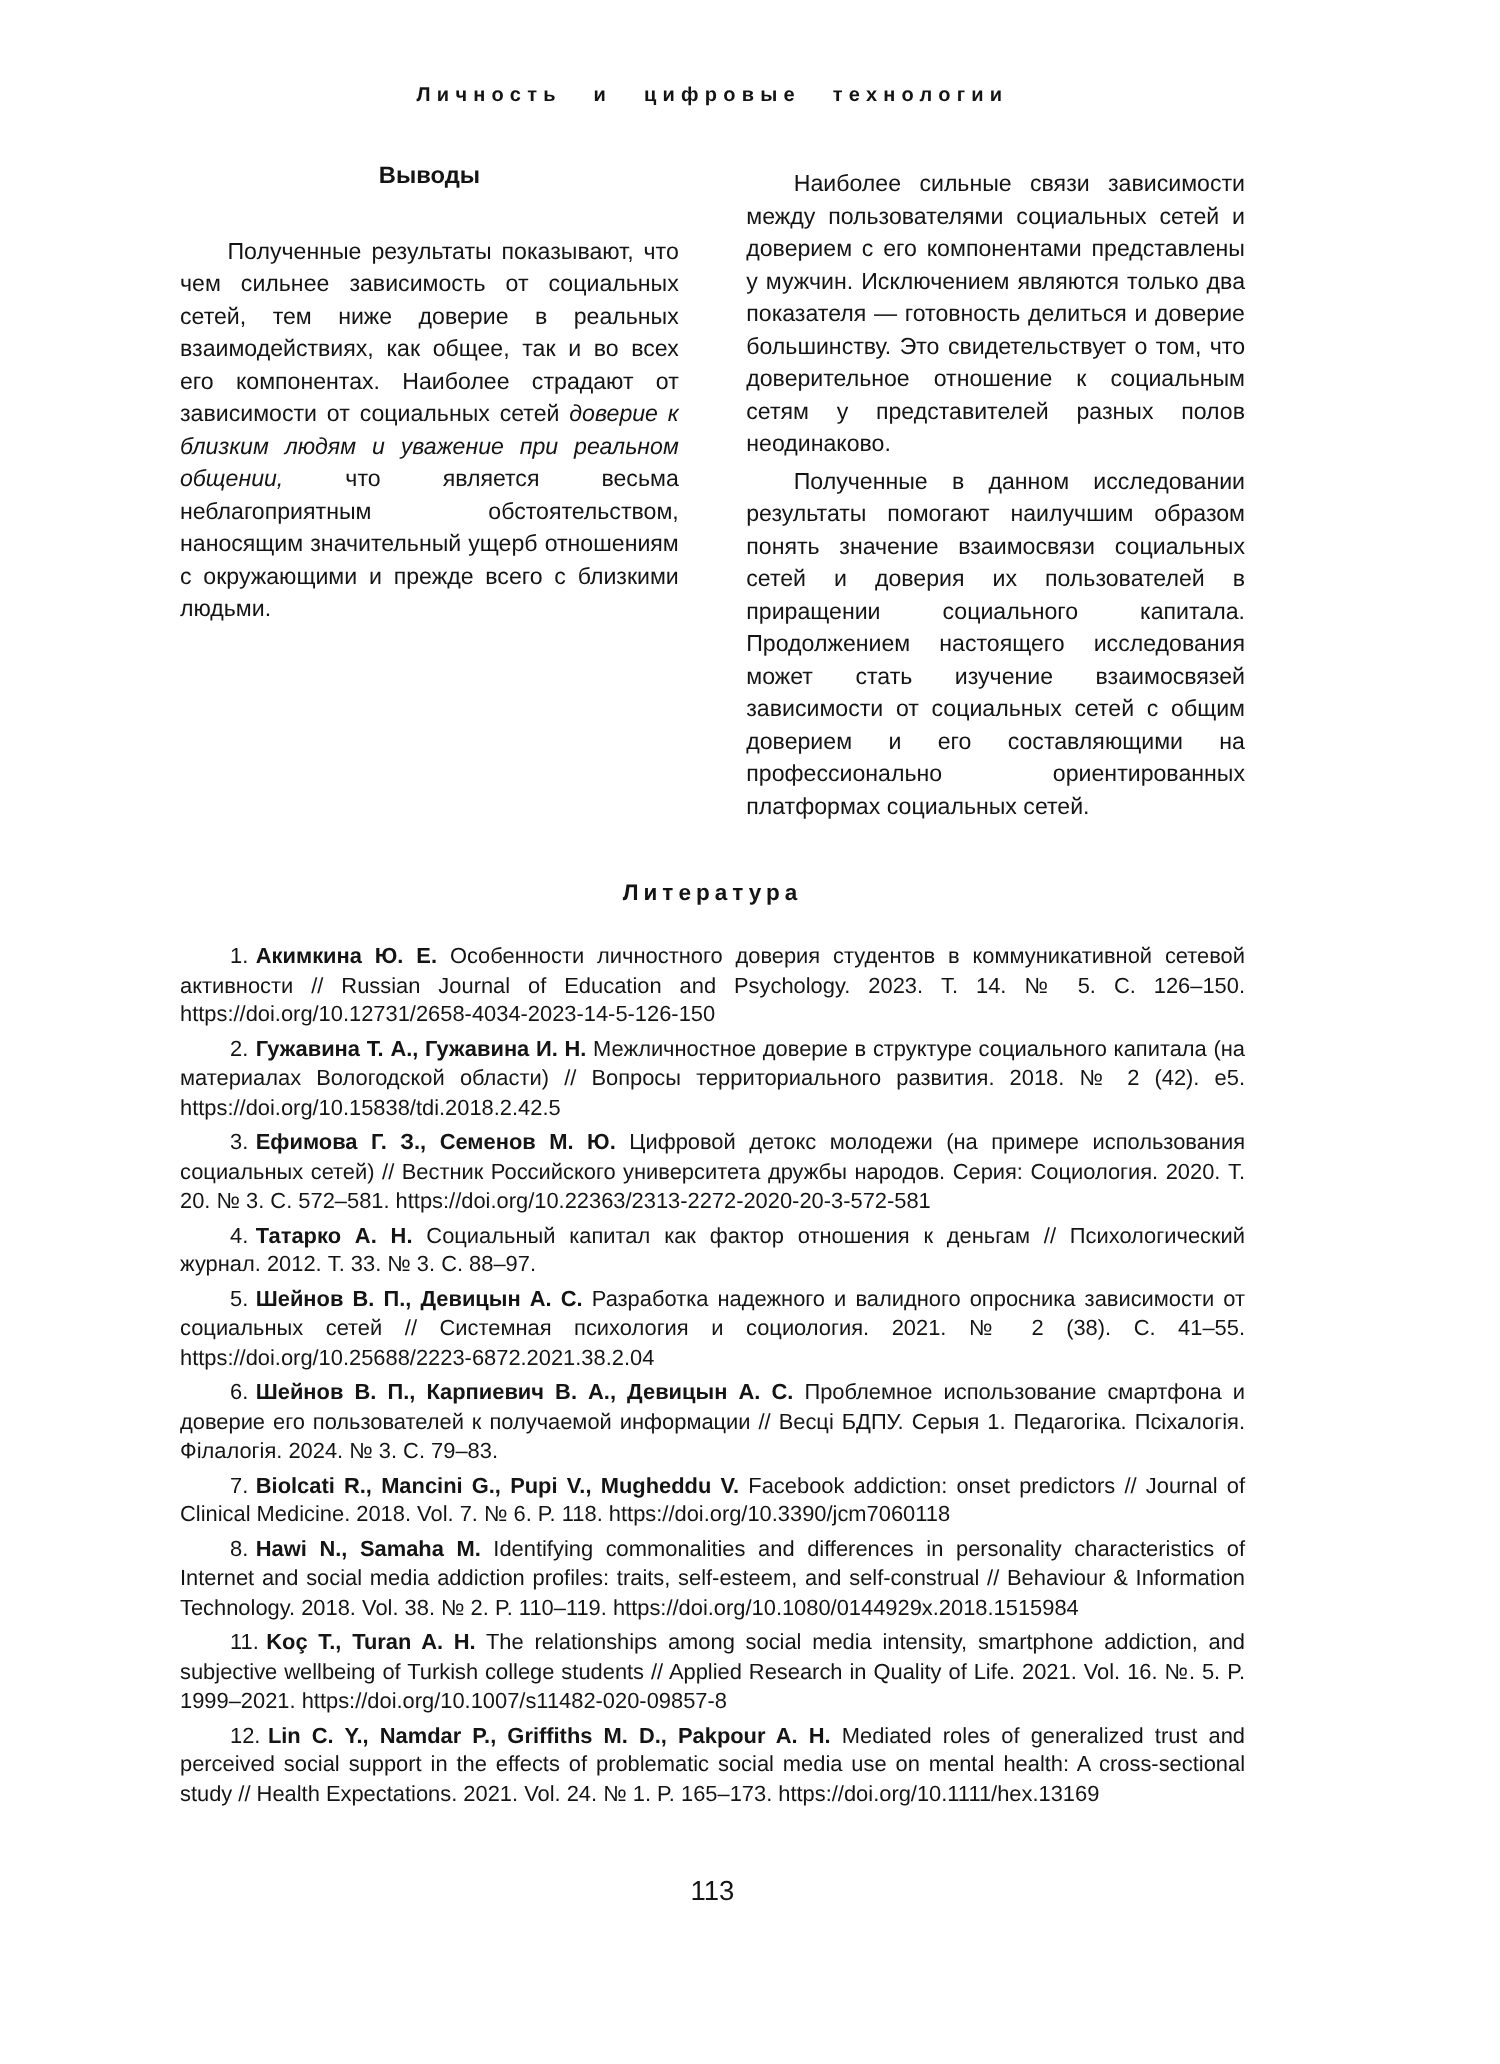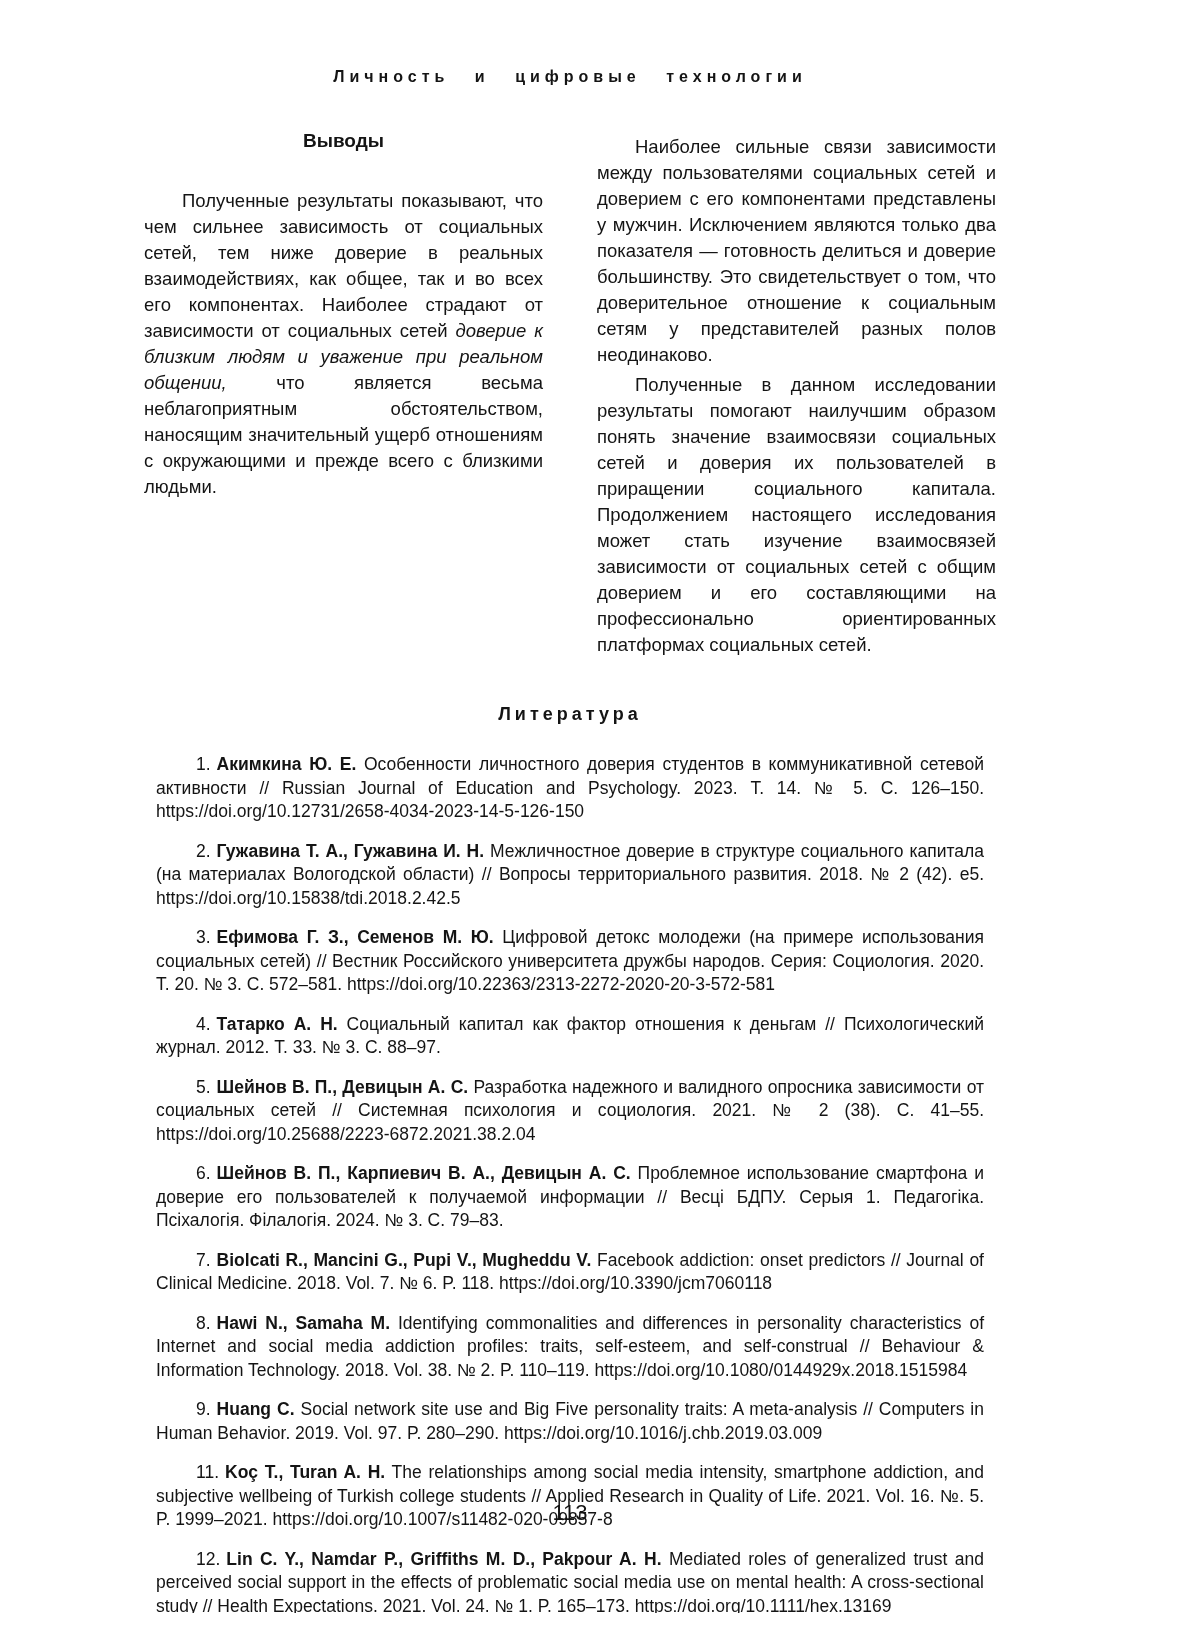--- a/index.html
+++ b/index.html
@@ -43,21 +43,21 @@
   .lit-title {
     text-align: center;
     font-weight: bold;
     font-size: 18px;
     letter-spacing: 4px;
     word-spacing: 8px;
     margin: 42px 0 0 0;
   }
   .refs { margin-top: 28px; }
   .ref {
-    margin: 16px;
+    margin: 4px;
     font-size: 17.5px;
     line-height: 23.5px;
     text-align: justify;
     text-indent: 40px;
   }
   .ref-num { padding-right: 6px; }
   .ref-authors { font-weight: bold; }
   .page-number {
     position: absolute;
     left: 140px;
@@ -108,22 +108,20 @@
 
     <p class="ref"><span class="ref-num">6.</span><span class="ref-authors">Шейнов В. П., Карпиевич В. А., Девицын А. С.</span>
       <span class="ref-text">Проблемное использование смартфона и доверие его пользователей к получаемой информации // Весці БДПУ. Серыя 1. Педагогіка. Псіхалогія. Філалогія. 2024. № 3. С. 79–83.</span></p>
 
     <p class="ref"><span class="ref-num">7.</span><span class="ref-authors">Biolcati R., Mancini G., Pupi V., Mugheddu V.</span>
       <span class="ref-text">Facebook addiction: onset predictors // Journal of Clinical Medicine. 2018. Vol. 7. № 6. P. 118. https://doi.org/10.3390/jcm7060118</span></p>
 
     <p class="ref"><span class="ref-num">8.</span><span class="ref-authors">Hawi N., Samaha M.</span>
       <span class="ref-text">Identifying commonalities and differences in personality characteristics of Internet and social media addiction profiles: traits, self-esteem, and self-construal // Behaviour &amp; Information Technology. 2018. Vol. 38. № 2. P. 110–119. https://doi.org/10.1080/0144929x.2018.1515984</span></p>
 
-    <p class="ref"><span class="ref-num">9.</span><span class="ref-authors">Huang C.</span>
-      <span class="ref-text">Social network site use and Big Five personality traits: A meta-analysis // Computers in Human Behavior. 2019. Vol. 97. P. 280–290. https://doi.org/10.1016/j.chb.2019.03.009</span></p>
 
 
     <p class="ref"><span class="ref-num">11.</span><span class="ref-authors">Koç T., Turan A. H.</span>
       <span class="ref-text">The relationships among social media intensity, smartphone addiction, and subjective wellbeing of Turkish college students // Applied Research in Quality of Life. 2021. Vol. 16. №. 5. P. 1999–2021. https://doi.org/10.1007/s11482-020-09857-8</span></p>
 
     <p class="ref"><span class="ref-num">12.</span><span class="ref-authors">Lin C. Y., Namdar P., Griffiths M. D., Pakpour A. H.</span>
       <span class="ref-text">Mediated roles of generalized trust and perceived social support in the effects of problematic social media use on mental health: A cross-sectional study // Health Expectations. 2021. Vol. 24. № 1. P. 165–173. https://doi.org/10.1111/hex.13169</span></p>
 
   </div>
 

